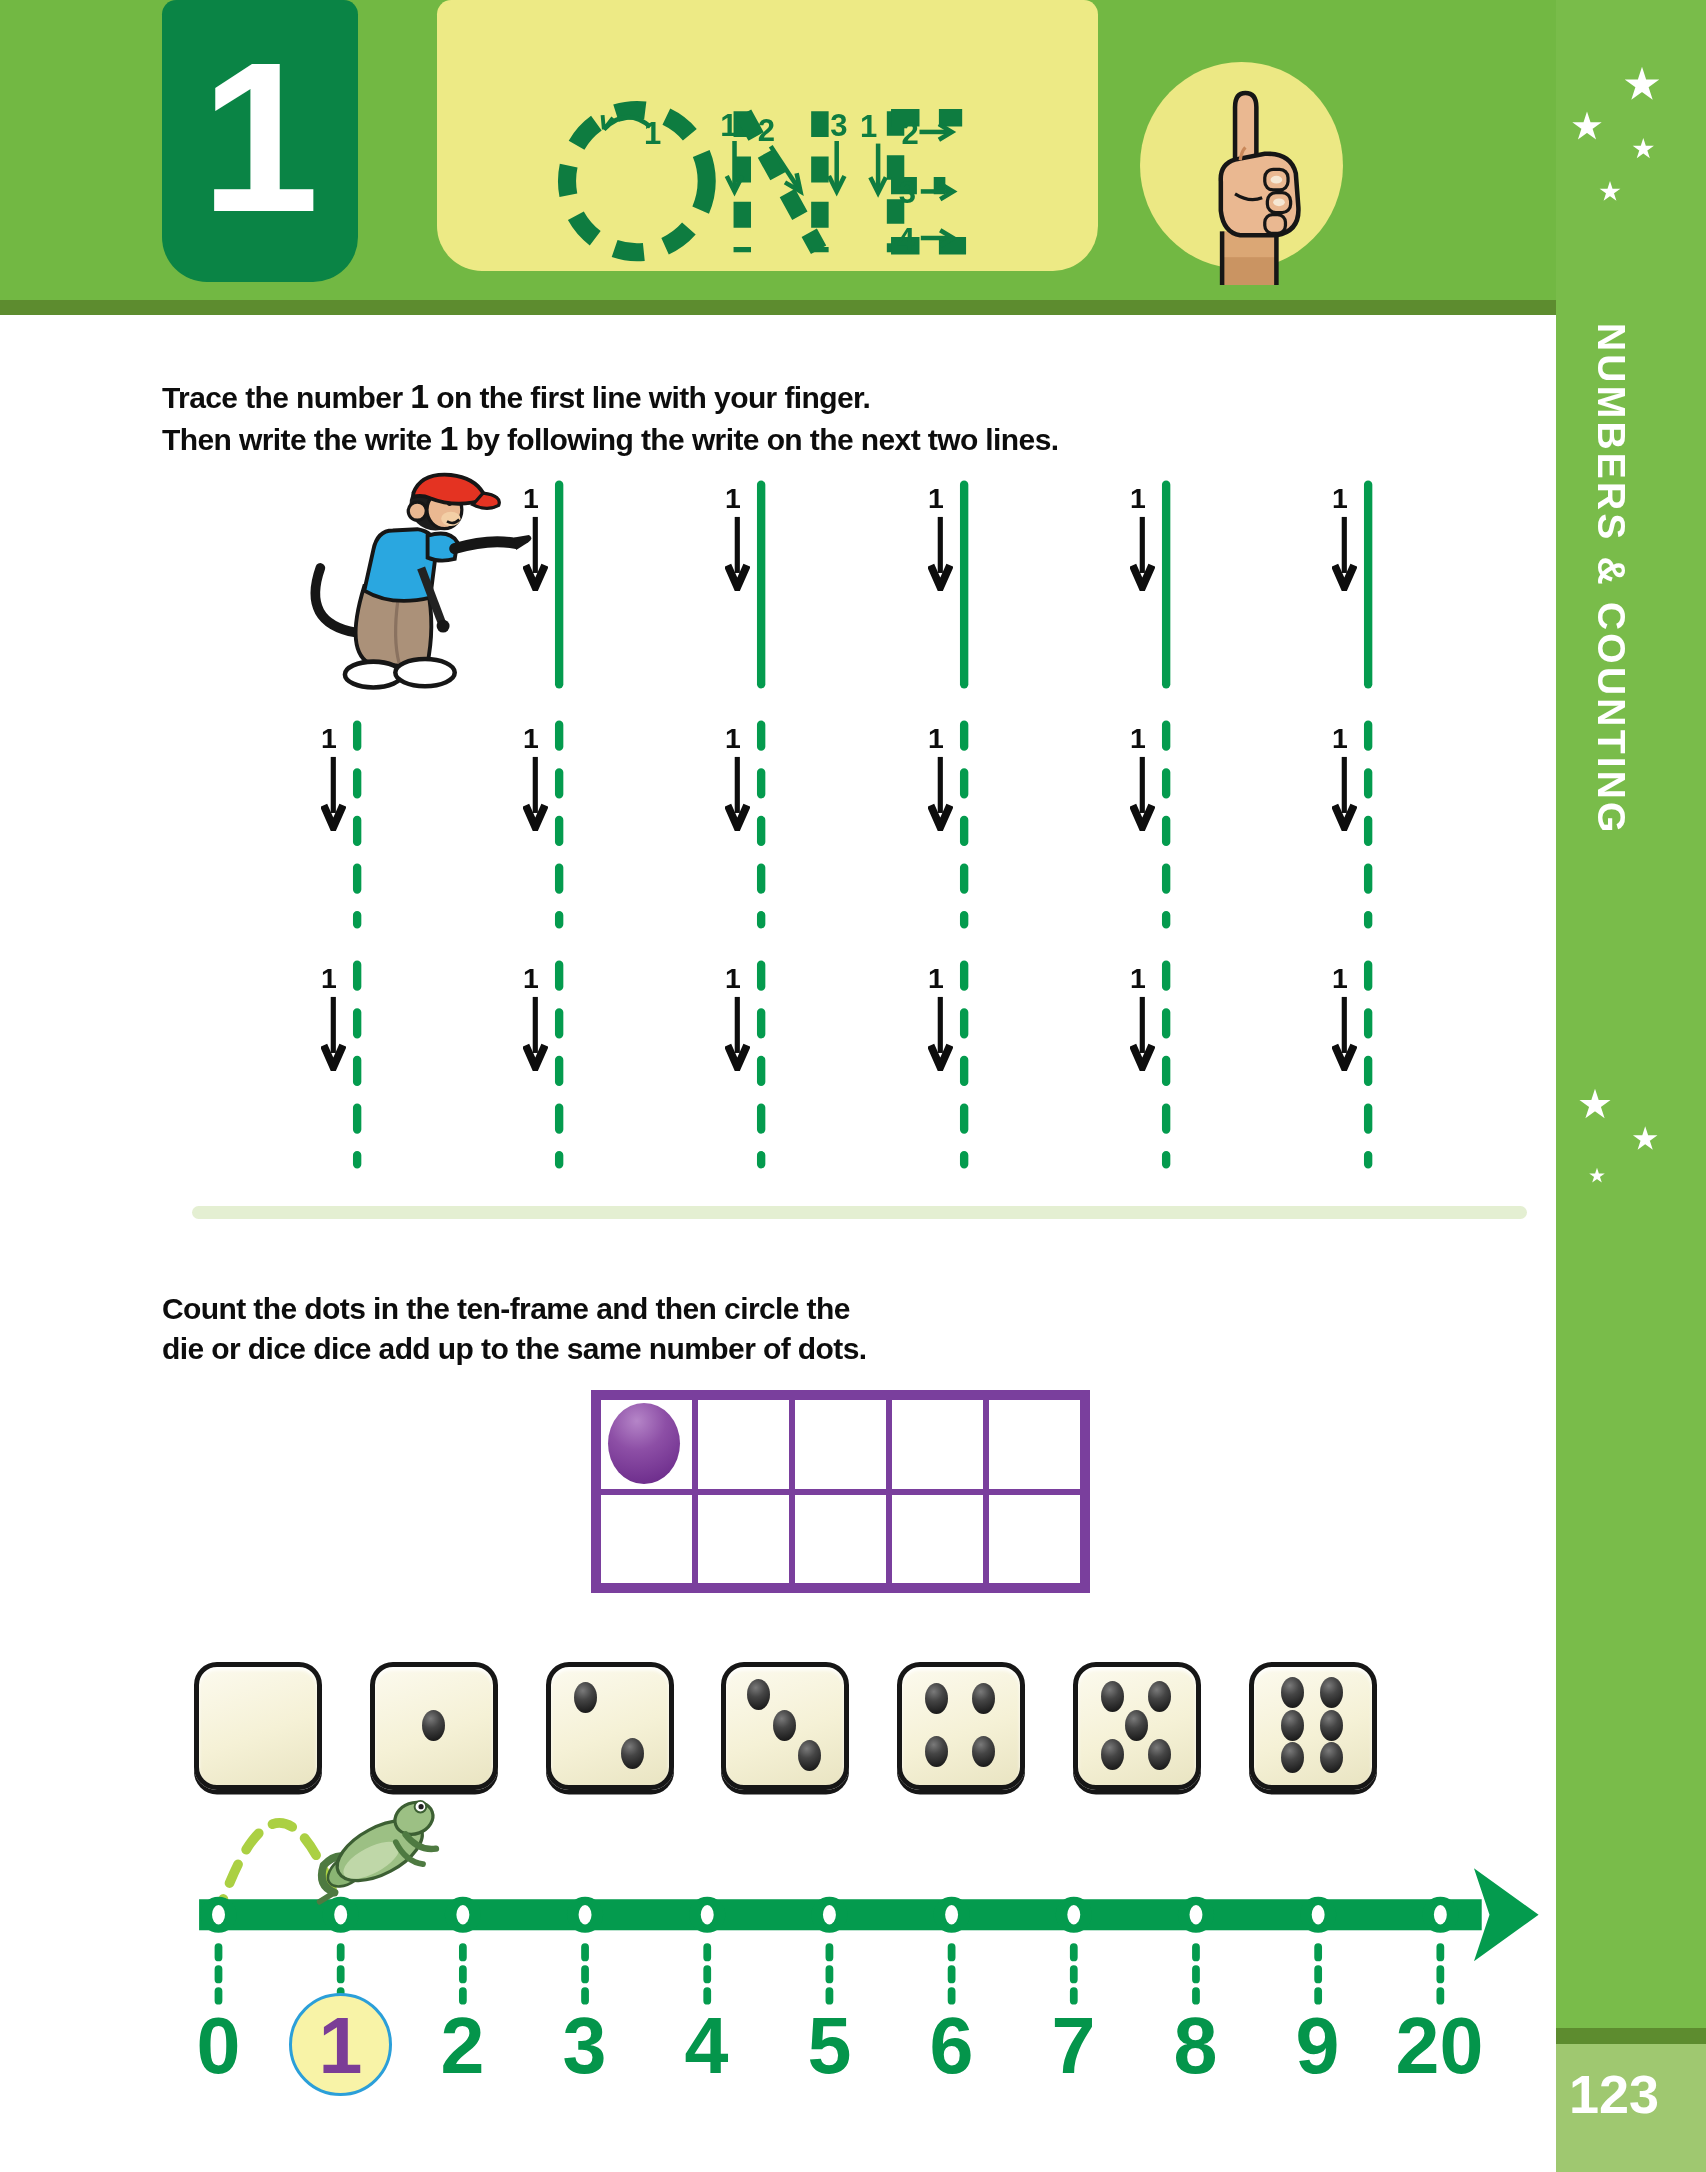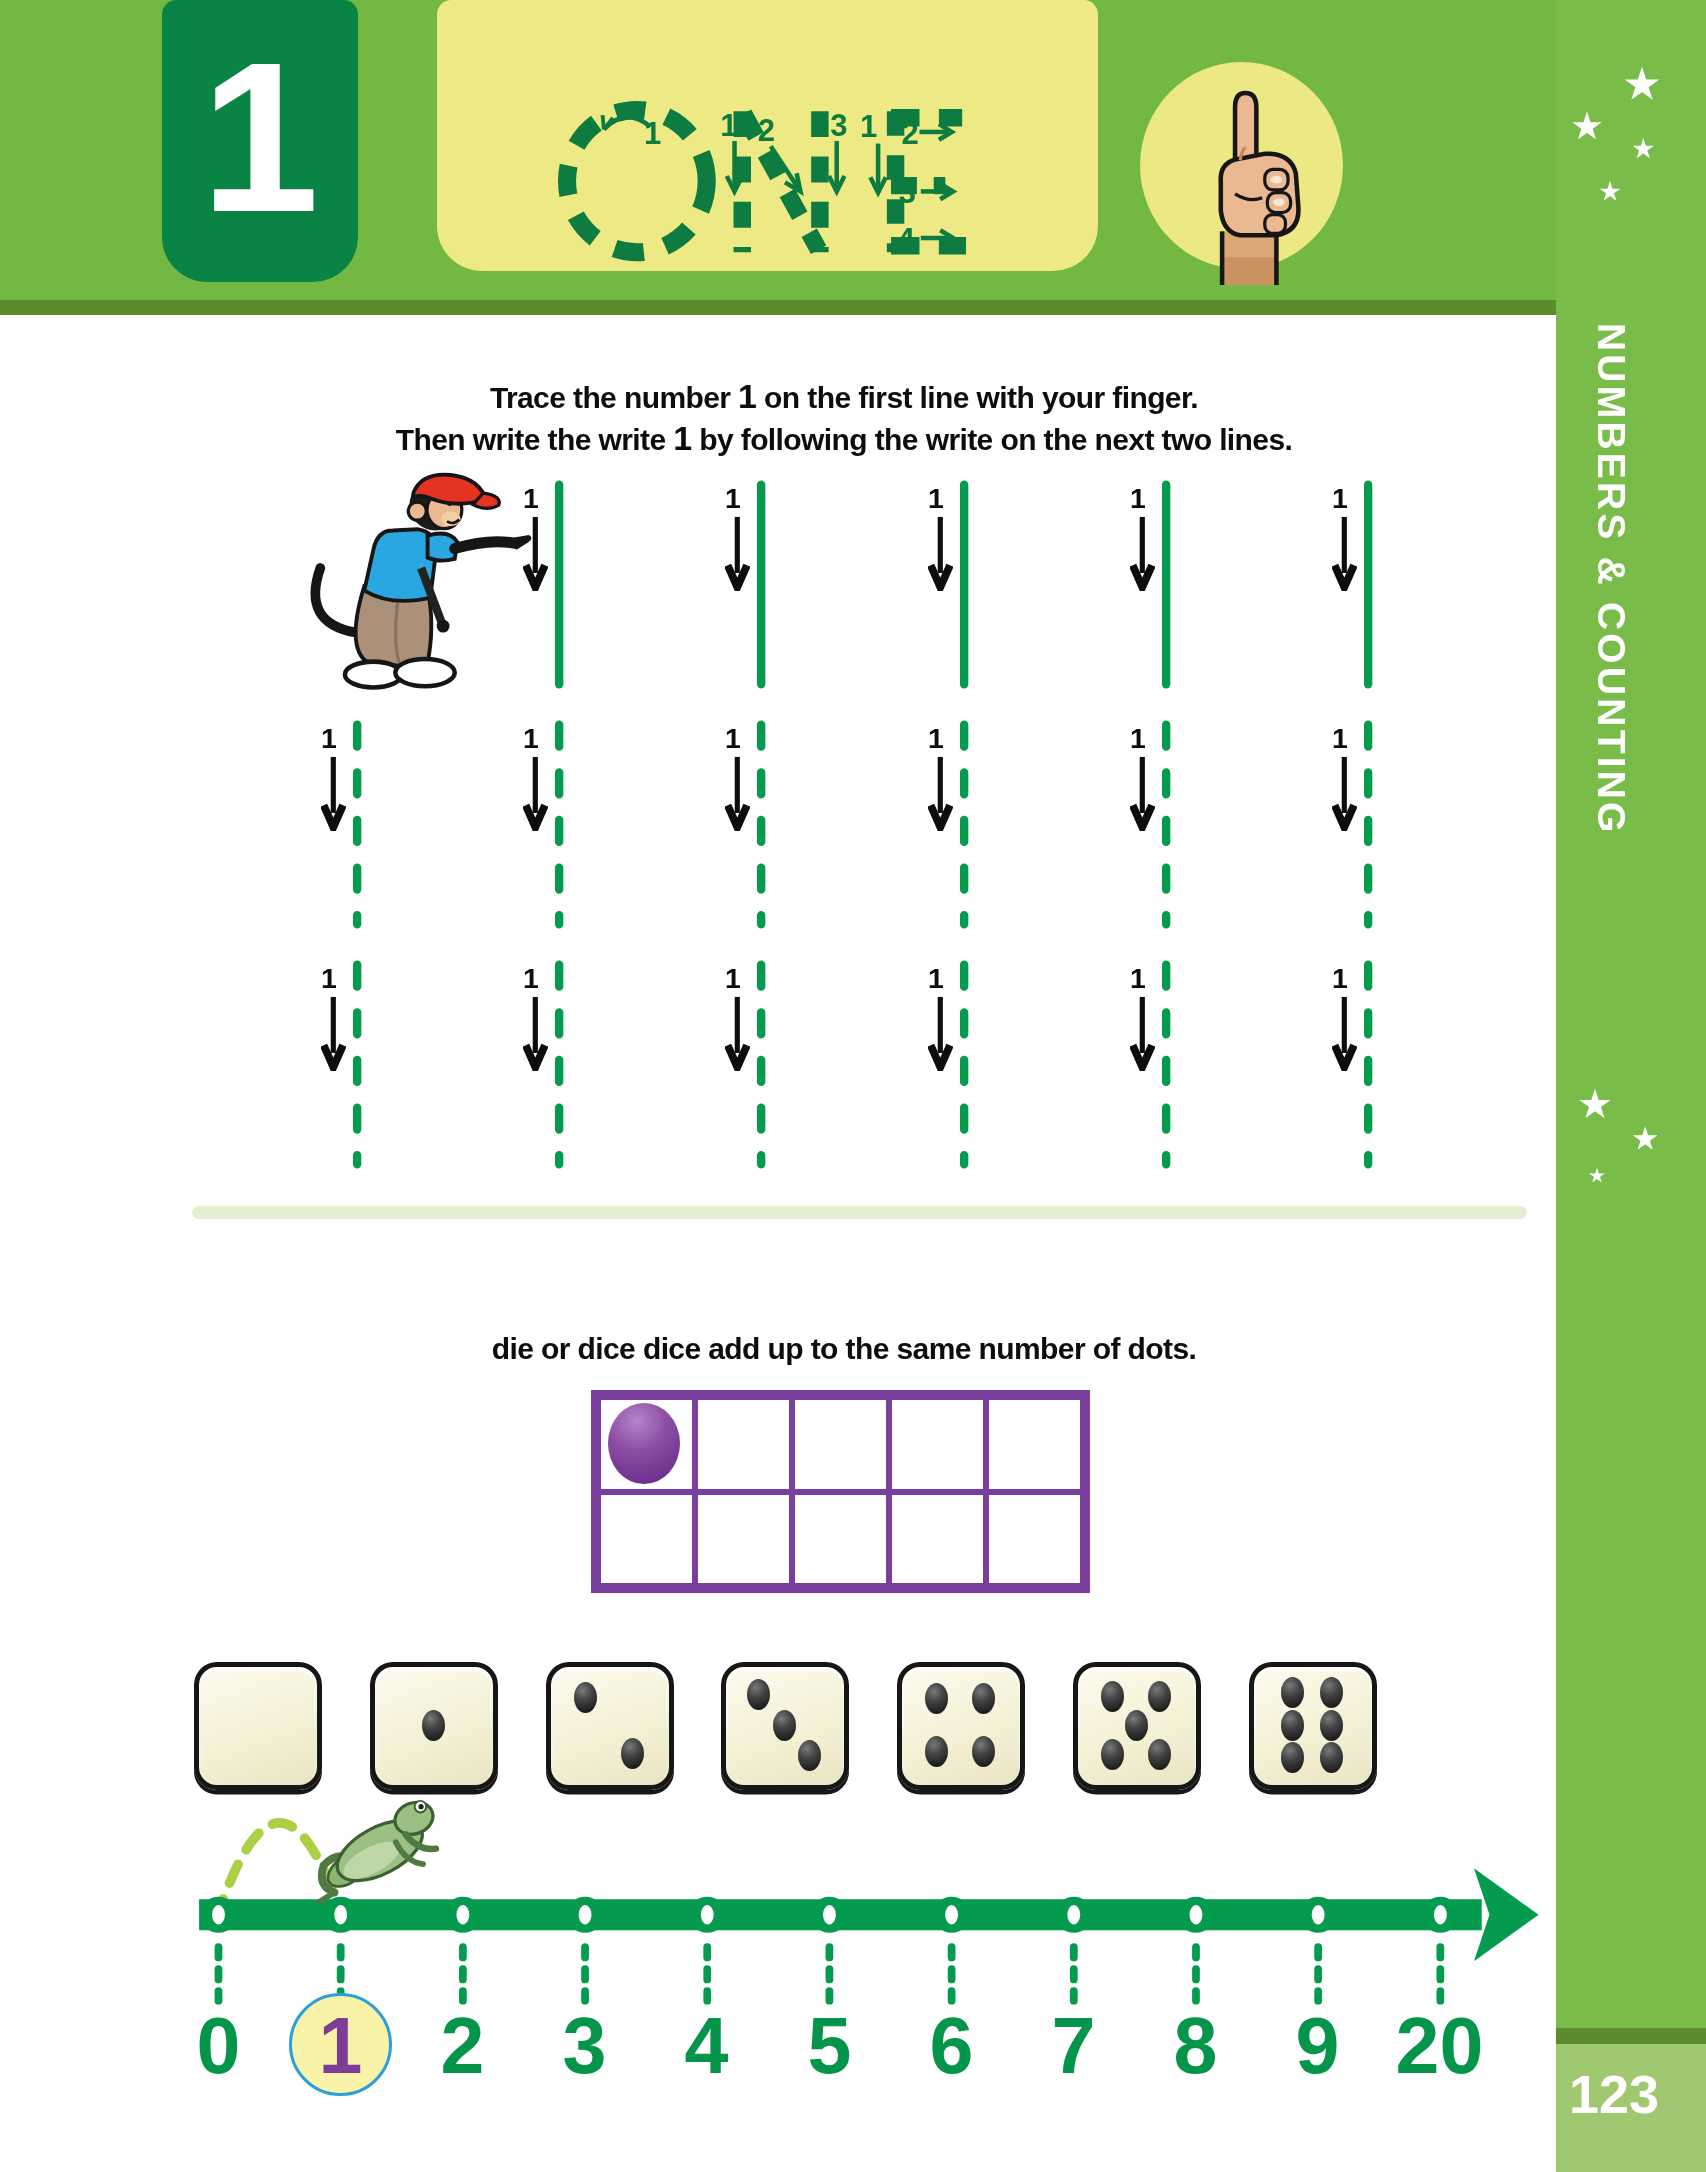--- a/index.html
+++ b/index.html
@@ -17,21 +17,21 @@
   
   .sidebar{position:absolute;left:1556px;top:0;width:150px;height:2028px;background:#79bc4a;}
   .sidebar-strip{position:absolute;left:1556px;top:2028px;width:150px;height:15.5px;background:#5d8c2f;}
   .sidebar-foot{position:absolute;left:1556px;top:2044px;width:150px;height:129px;background:#9fc870;}
   .sidebar-label{position:absolute;left:1589px;top:323px;height:782px;color:#ffffff;
                  font-weight:bold;font-size:39px;letter-spacing:3.2px;writing-mode:vertical-rl;
                  white-space:nowrap;}
   .page-number{position:absolute;left:1569px;top:2063px;color:#ffffff;font-weight:bold;font-size:54px;}
   .star{position:absolute;}
   
-  .instr{position:absolute;left:162px;width:1364px;text-align:center;color:#0d0d0d;
+  .instr{position:absolute;left:162px;width:1364px;text-align:left;color:#0d0d0d;
          font-weight:bold;font-size:30px;line-height:40px;letter-spacing:-0.6px;}
   .instr .seg-bold{font-weight:900;font-size:1.13em;}
   #instr1{top:346px;}
   #instr2{top:1259px;}
   
   .line-group{position:absolute;width:71px;height:213px;}
   .trace-num{position:absolute;left:0;top:1.3px;font-weight:bold;font-size:28.4px;color:#0d0d0d;line-height:1;}
   .trace-arrow{position:absolute;left:0;top:32px;}
   .trace-line{position:absolute;left:31px;top:-3.9px;}
   .divider{position:absolute;left:192px;top:1206px;width:1335px;height:13px;border-radius:6.5px;background:#e4efd2;}
@@ -359,21 +359,21 @@
           </svg></span>
         <span class="trace-line"><svg width="10.3" height="211" viewBox="0 0 16 326">
             <line x1="8" y1="8" x2="8" y2="318" stroke="#049b4e" stroke-width="13" stroke-linecap="round" stroke-dasharray="34 40"></line>
           </svg></span>
       </div>
     </div>
 
   <div class="divider"></div>
 
   <p class="instr" id="instr2">
-    <br>
+    <span>Count the dots in the ten-frame and then circle the</span><br>
     <span>die or dice dice add up to the same number of dots.</span>
   </p>
 
   <div class="ten-frame" id="ten-frame">
       <div class="tf-cell">
         <div class="counter-dot"></div>
       </div>
       <div class="tf-cell"></div>
       <div class="tf-cell"></div>
       <div class="tf-cell"></div>

